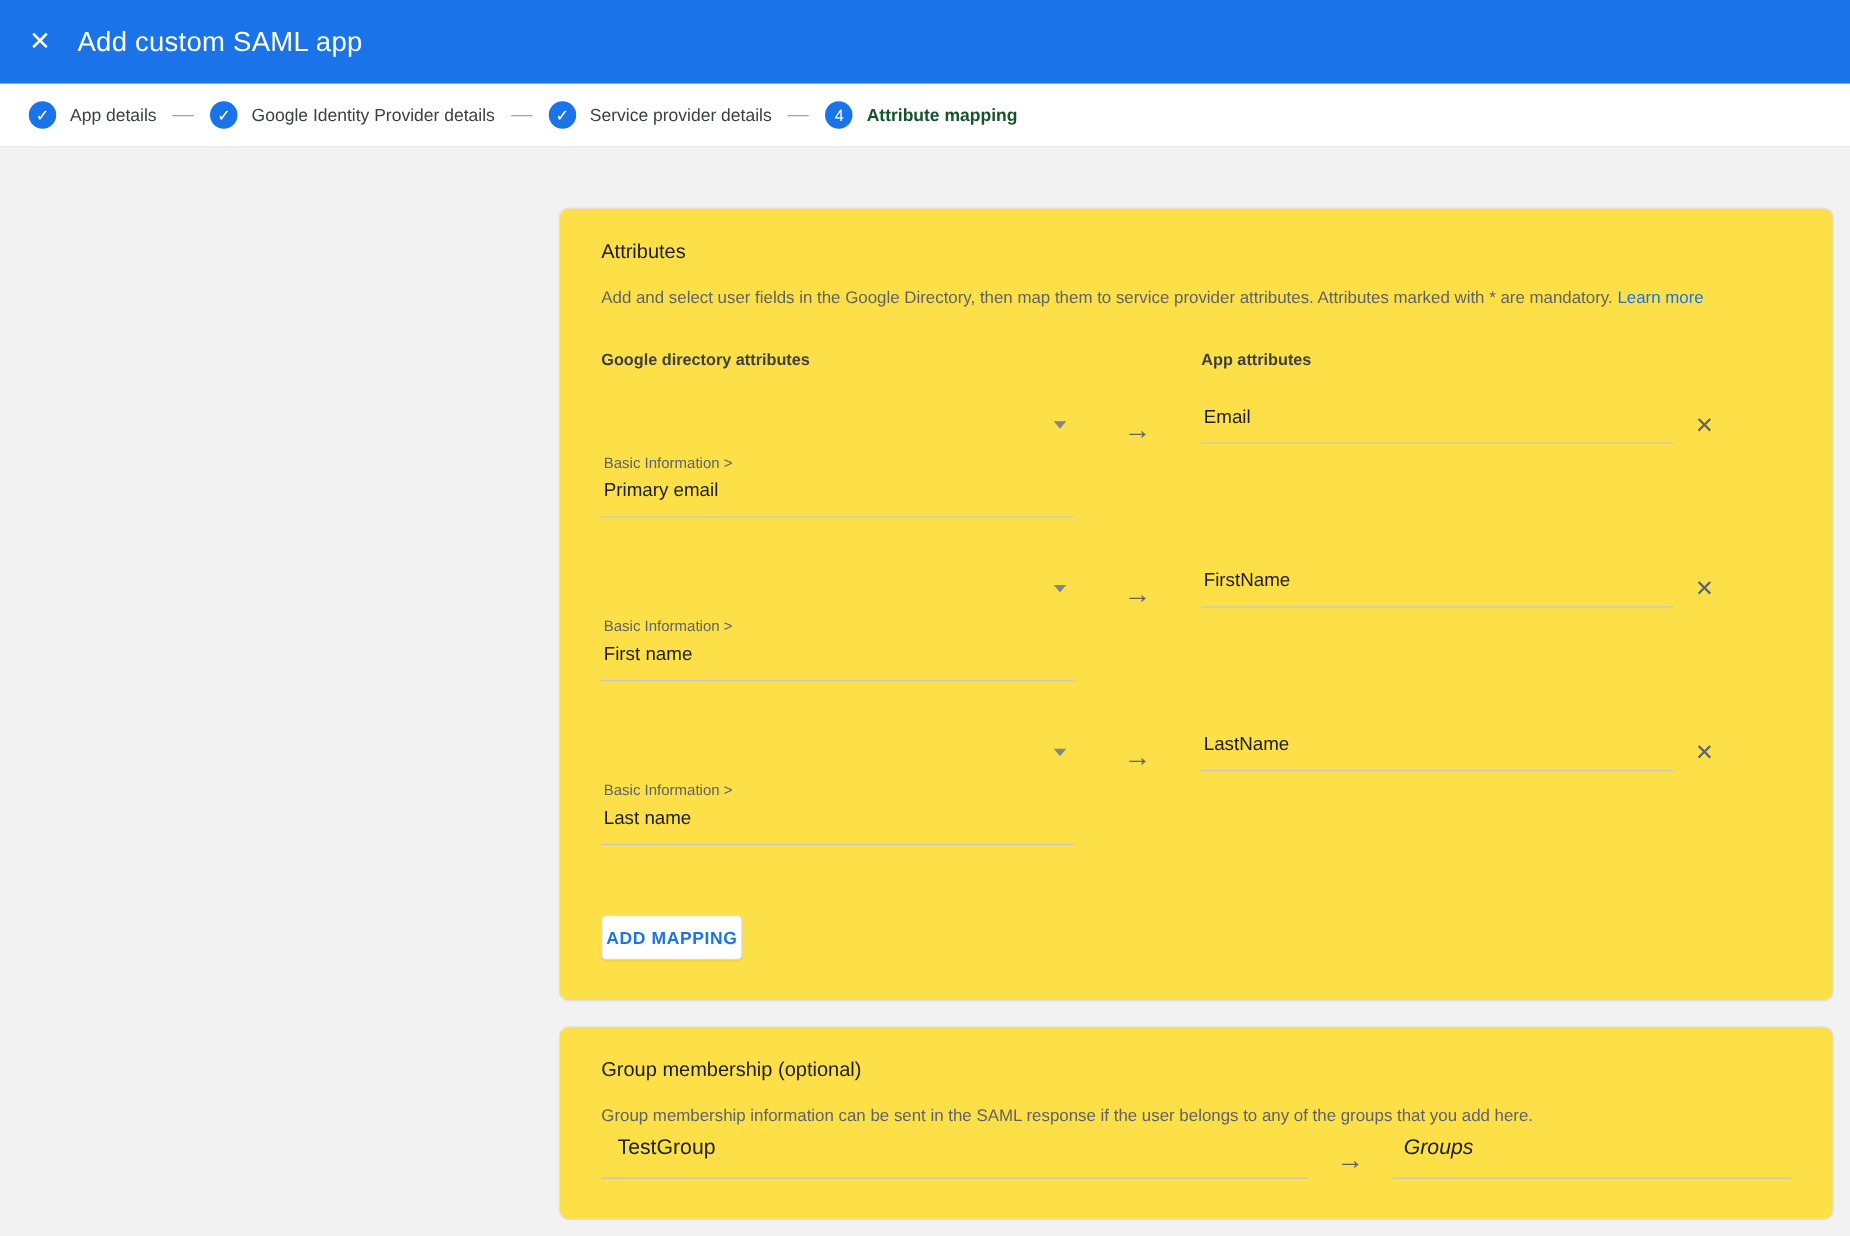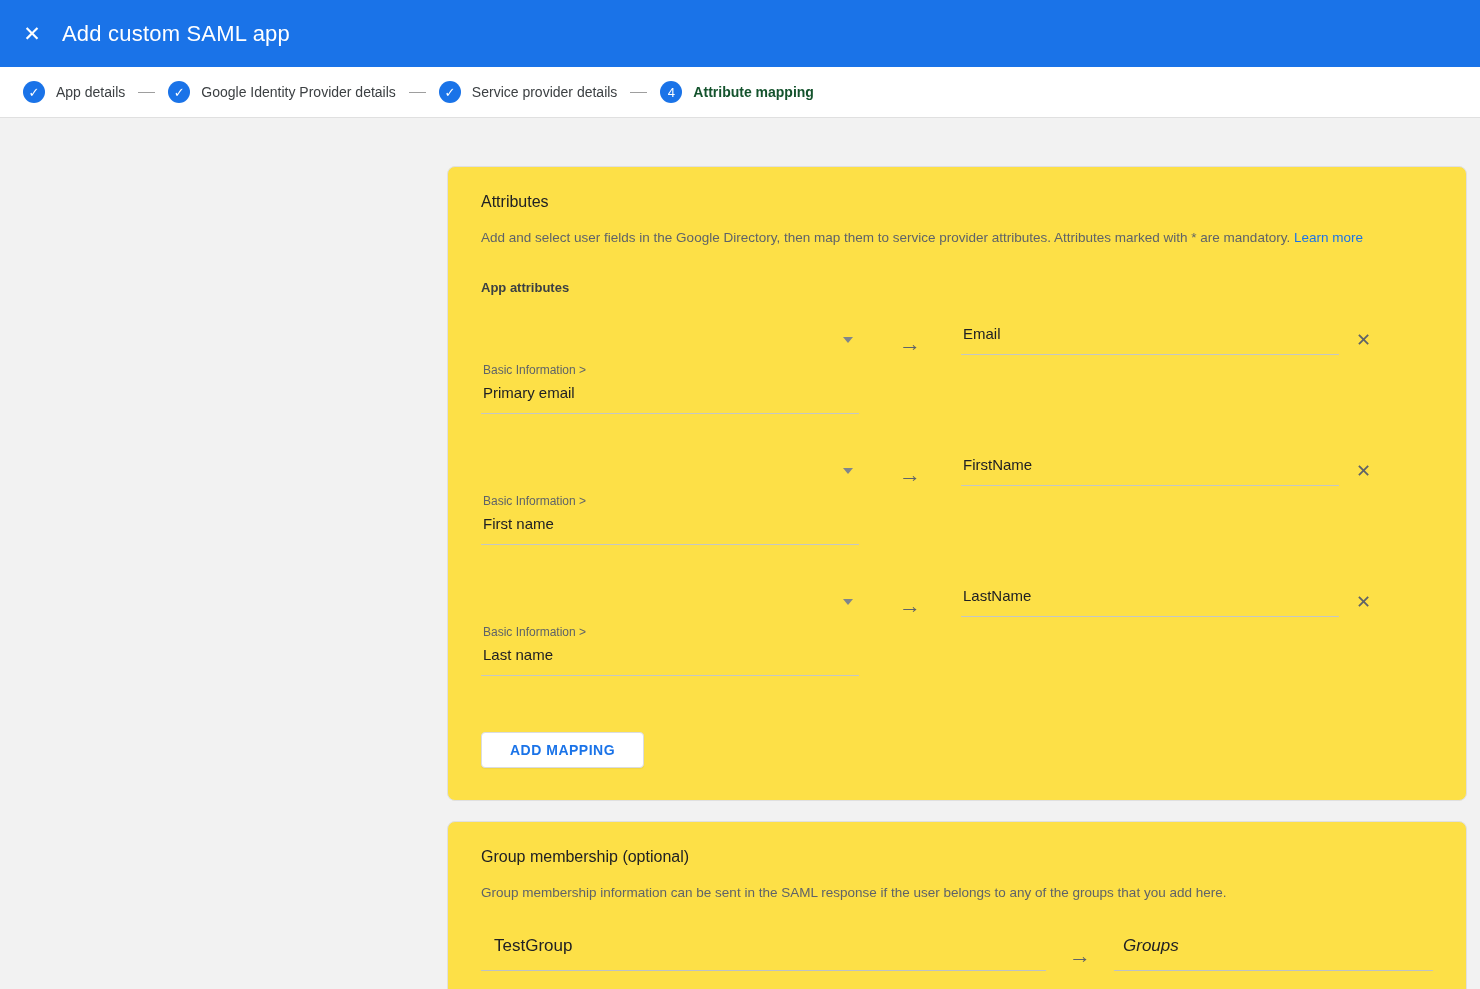--- a/index.html
+++ b/index.html
@@ -137,37 +137,37 @@
     margin-left: 17px;
     padding-top: 14px;
     font-size: 18px;
     color: #5f6368;
     cursor: pointer;
   }
 
   .add-mapping-btn {
     margin-top: 24px;
     height: 36px;
-    padding: 0 28px;
+    padding: 0 3px;
     background: #fff;
     border: 1px solid #dadce0;
     border-radius: 4px;
     color: #1a73e8;
     font-family: "Liberation Sans", sans-serif;
     font-size: 14px;
     font-weight: 700;
     letter-spacing: 0.5px;
     cursor: pointer;
     box-shadow: 0 1px 1px rgba(0,0,0,0.05);
   }
 
   
   .group-headers { display: flex; margin-top: 30px; margin-bottom: 16px; }
   .group-headers .gh-left { width: 636px; }
-  .group-row { display: flex; align-items: center; margin-top: 28px; }
+  .group-row { display: flex; align-items: center; }
   .group-field { width: 567px; }
   .group-field input,
   .group-attr-field input {
     width: 100%;
     border: none;
     border-bottom: 1px solid #bdc1c6;
     background: transparent;
     outline: none;
     font-family: "Liberation Sans", sans-serif;
     font-size: 17px;
@@ -251,20 +251,21 @@
 <main>
 
   <section class="card">
     <div class="card-title">Attributes</div>
     <div class="card-desc">
       <span>Add and select user fields in the Google Directory, then map them to service provider attributes. Attributes marked with * are mandatory.</span>
       <span class="learn-more">Learn more</span>
     </div>
 
     <div class="col-headers">
+      <div class="col-left col-header">Google directory attributes</div>
       <div class="col-header">App attributes</div>
     </div>
 
     
     <div class="mapping-row">
       <div class="select-field">
         <div class="select-category">Basic Information &gt;</div>
         <div class="select-value">Primary email</div>
         <span class="dd-triangle"></span>
       </div>

